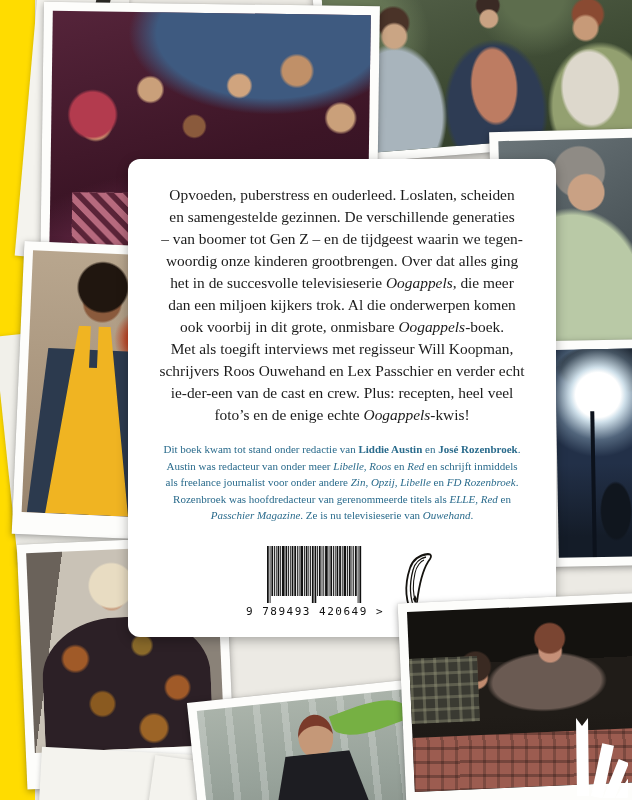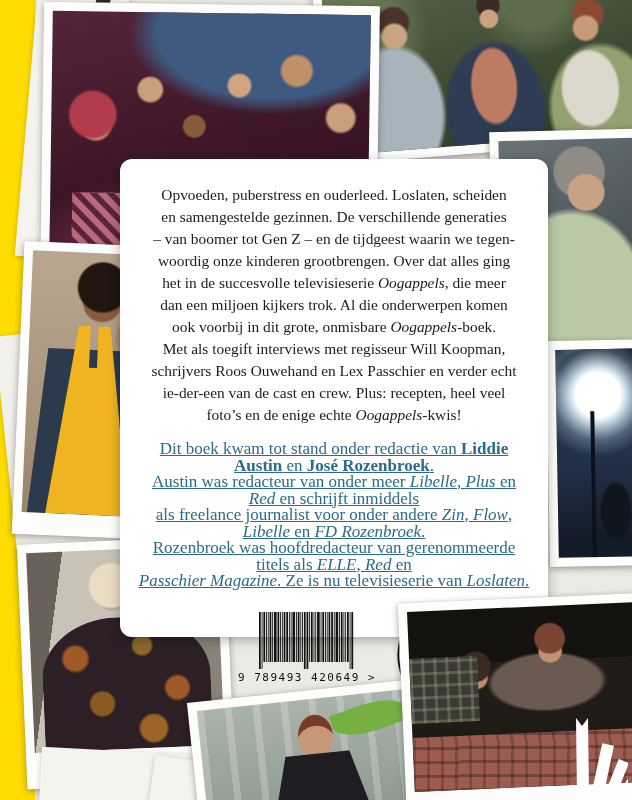--- a/index.html
+++ b/index.html
@@ -125,25 +125,25 @@
     radial-gradient(ellipse 60px 30px at 60% 42%,#6a5a52 0 90%,transparent 100%),
     linear-gradient(#14120f 0 30%,#201c18 30% 60%,#181410);}
   .ph-bed .plaid-pillow{position:absolute;left:0;top:26%;width:30%;height:36%;
     background:repeating-linear-gradient(0deg,rgba(160,160,130,.35) 0 3px,transparent 3px 12px),
     repeating-linear-gradient(90deg,rgba(160,160,130,.35) 0 3px,transparent 3px 12px),#3a3a32;}
   .ph-bed .blanket{position:absolute;left:0;bottom:0;width:100%;height:30%;
     background:repeating-linear-gradient(2deg,rgba(0,0,0,.25) 0 3px,transparent 3px 14px),
     repeating-linear-gradient(92deg,rgba(0,0,0,.2) 0 3px,transparent 3px 14px),#9c5c50;}
 
   
-  .card{position:absolute;left:120px;top:159px;width:428px;height:478px;background:#ffffff;
+  .card{position:absolute;left:128px;top:159px;width:428px;height:478px;background:#ffffff;
     border-radius:12px;box-shadow:0 3px 12px rgba(0,0,0,.3);box-sizing:border-box;
     padding:25px 18px 0 18px;text-align:center;}
   .blurb{margin:0;white-space:pre-line;font-size:15.4px;line-height:22px;color:#1b1b1b;}
-  .credits{margin:15px 0 0 0;white-space:pre-line;font-size:17px;line-height:16.5px;color:#2a6b8c;text-decoration:underline;}
+  .credits{margin:15px 0 0 0;white-space:pre-line;font-size:11px;line-height:16.5px;color:#2a6b8c;}
   .i{font-style:italic;}
   .b{font-weight:bold;}
 
   
   .barcode-row{margin-top:22px;display:flex;justify-content:center;align-items:flex-start;gap:14px;}
   .barcode{display:flex;flex-direction:column;align-items:center;}
   .digits{margin-top:1px;font-family:"DejaVu Sans Mono",monospace;font-size:11px;
     letter-spacing:1.5px;color:#111;white-space:nowrap;}
   .quill{margin-top:6px;}
 
@@ -204,24 +204,24 @@
 – van boomer tot Gen Z – en de tijdgeest waarin we tegen-
 woordig onze kinderen grootbrengen. Over dat alles ging
 het in de succesvolle televisieserie </span><span class="i">Oogappels</span><span>, die meer
 dan een miljoen kijkers trok. Al die onderwerpen komen
 ook voorbij in dit grote, onmisbare </span><span class="i">Oogappels</span><span>-boek.
 Met als toegift interviews met regisseur Will Koopman,
 schrijvers Roos Ouwehand en Lex Passchier en verder echt
 ie-der-een van de cast en crew. Plus: recepten, heel veel
 foto’s en de enige echte </span><span class="i">Oogappels</span><span>-kwis!</span></p>
     <p class="credits"><span>Dit boek kwam tot stand onder redactie van </span><span class="b">Liddie Austin</span><span> en </span><span class="b">José Rozenbroek</span><span>.
-Austin was redacteur van onder meer </span><span class="i">Libelle</span><span>, </span><span class="i">Plus</span><span> en </span><span class="i">Red</span><span> en schrijft inmiddels
-als freelance journalist voor onder andere </span><span class="i">Zin</span><span>, </span><span class="i">Flow</span><span>, </span><span class="i">Libelle</span><span> en </span><span class="i">FD Rozenbroek</span><span>.
+Austin was redacteur van onder meer </span><span class="i">Libelle</span><span>, </span><span class="i">Roos</span><span> en </span><span class="i">Red</span><span> en schrijft inmiddels
+als freelance journalist voor onder andere </span><span class="i">Zin</span><span>, </span><span class="i">Opzij</span><span>, </span><span class="i">Libelle</span><span> en </span><span class="i">FD Rozenbroek</span><span>.
 Rozenbroek was hoofdredacteur van gerenommeerde titels als </span><span class="i">ELLE</span><span>, </span><span class="i">Red</span><span> en
-</span><span class="i">Passchier Magazine</span><span>. Ze is nu televisieserie van </span><span class="i">Loslaten</span><span>.</span></p>
+</span><span class="i">Passchier Magazine</span><span>. Ze is nu televisieserie van </span><span class="i">Ouwehand</span><span>.</span></p>
     <div class="barcode-row">
       <div class="barcode">
         <svg id="bars" width="96" height="58" viewBox="0 0 96 58">
             <rect x="0.00" y="0" width="1.76" height="57" fill="#111"></rect>
             <rect x="2.64" y="0" width="0.88" height="57" fill="#111"></rect>
             <rect x="4.40" y="0" width="1.76" height="50" fill="#111"></rect>
             <rect x="7.04" y="0" width="0.88" height="50" fill="#111"></rect>
             <rect x="8.80" y="0" width="0.88" height="50" fill="#111"></rect>
             <rect x="10.56" y="0" width="1.76" height="50" fill="#111"></rect>
             <rect x="13.20" y="0" width="0.88" height="50" fill="#111"></rect>

